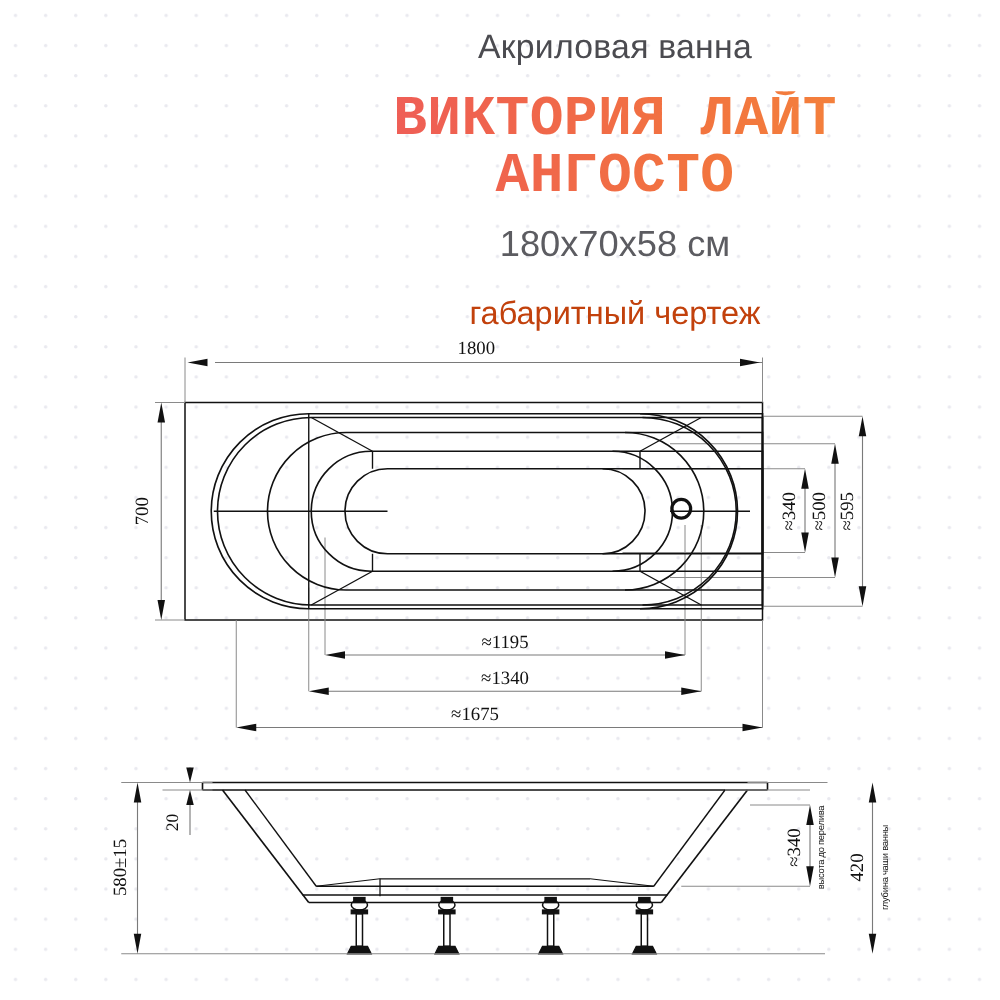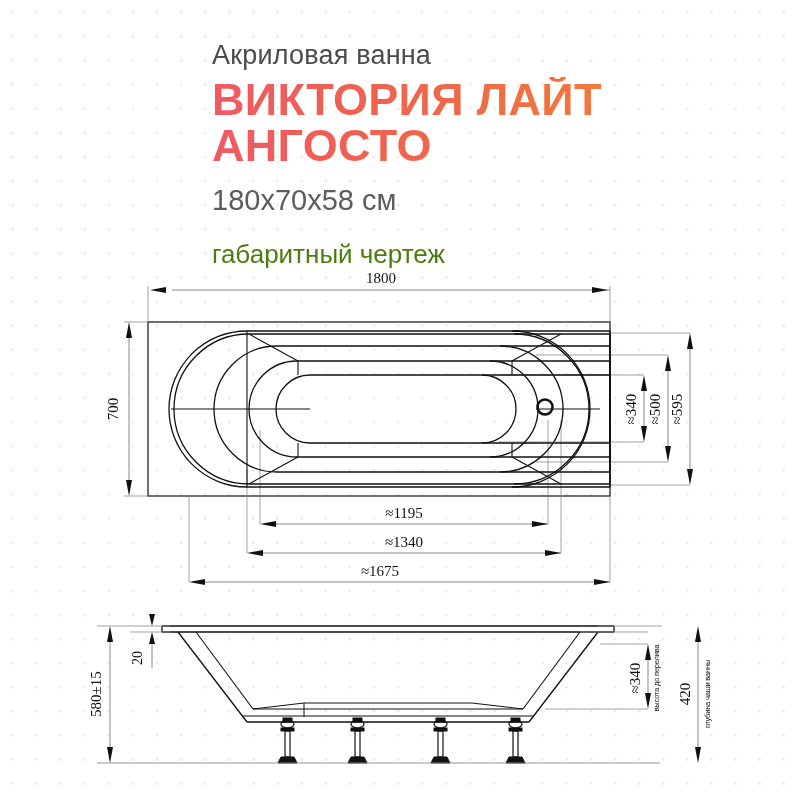--- a/index.html
+++ b/index.html
@@ -20,57 +20,57 @@
   #dotgrid {
     position: absolute;
     left: 0; top: 0;
     width: 800px; height: 800px;
     pointer-events: none;
   }
   
   #header {
     position: absolute;
     right: 28px;
-    top: 40px;
+    top: 22px;
     width: 560px;
-    text-align: left;
+    text-align: center;
   }
   #kicker {
     font-family: "Liberation Sans", sans-serif;
     font-size: 27px;
     font-weight: 400;
     color: #4b4b50;
     letter-spacing: 0.2px;
     line-height: 1.15;
     white-space: nowrap;
   }
   #title {
-    font-family: Liberation Sans, sans-serif;
+    font-family: Liberation Mono, monospace;
     font-size: 45px;
     font-weight: 700;
     line-height: 1.03;
     letter-spacing: 0.3px;
-    margin-top: 6px;
+    margin-top: 20px;
     background: linear-gradient(90deg, #ee5a63 0%, #ef6150 28%, #f2743f 62%, #f58b39 100%);
     -webkit-background-clip: text;
     background-clip: text;
     color: transparent;
     -webkit-text-fill-color: transparent;
   }
   .title-line { display: block; white-space: nowrap; }
   #dims {
     font-size: 29px;
     color: #5c5c61;
     margin-top: 14px;
     font-weight: 400;
     white-space: nowrap;
   }
   #subcaption {
     font-size: 26px;
-    color: #4d7c0f;
+    color: #c2410c;
     margin-top: 22px;
     font-weight: 400;
     white-space: nowrap;
   }
   
   .drawing {
     position: absolute;
     left: 0; top: 0;
   }
   svg text {

